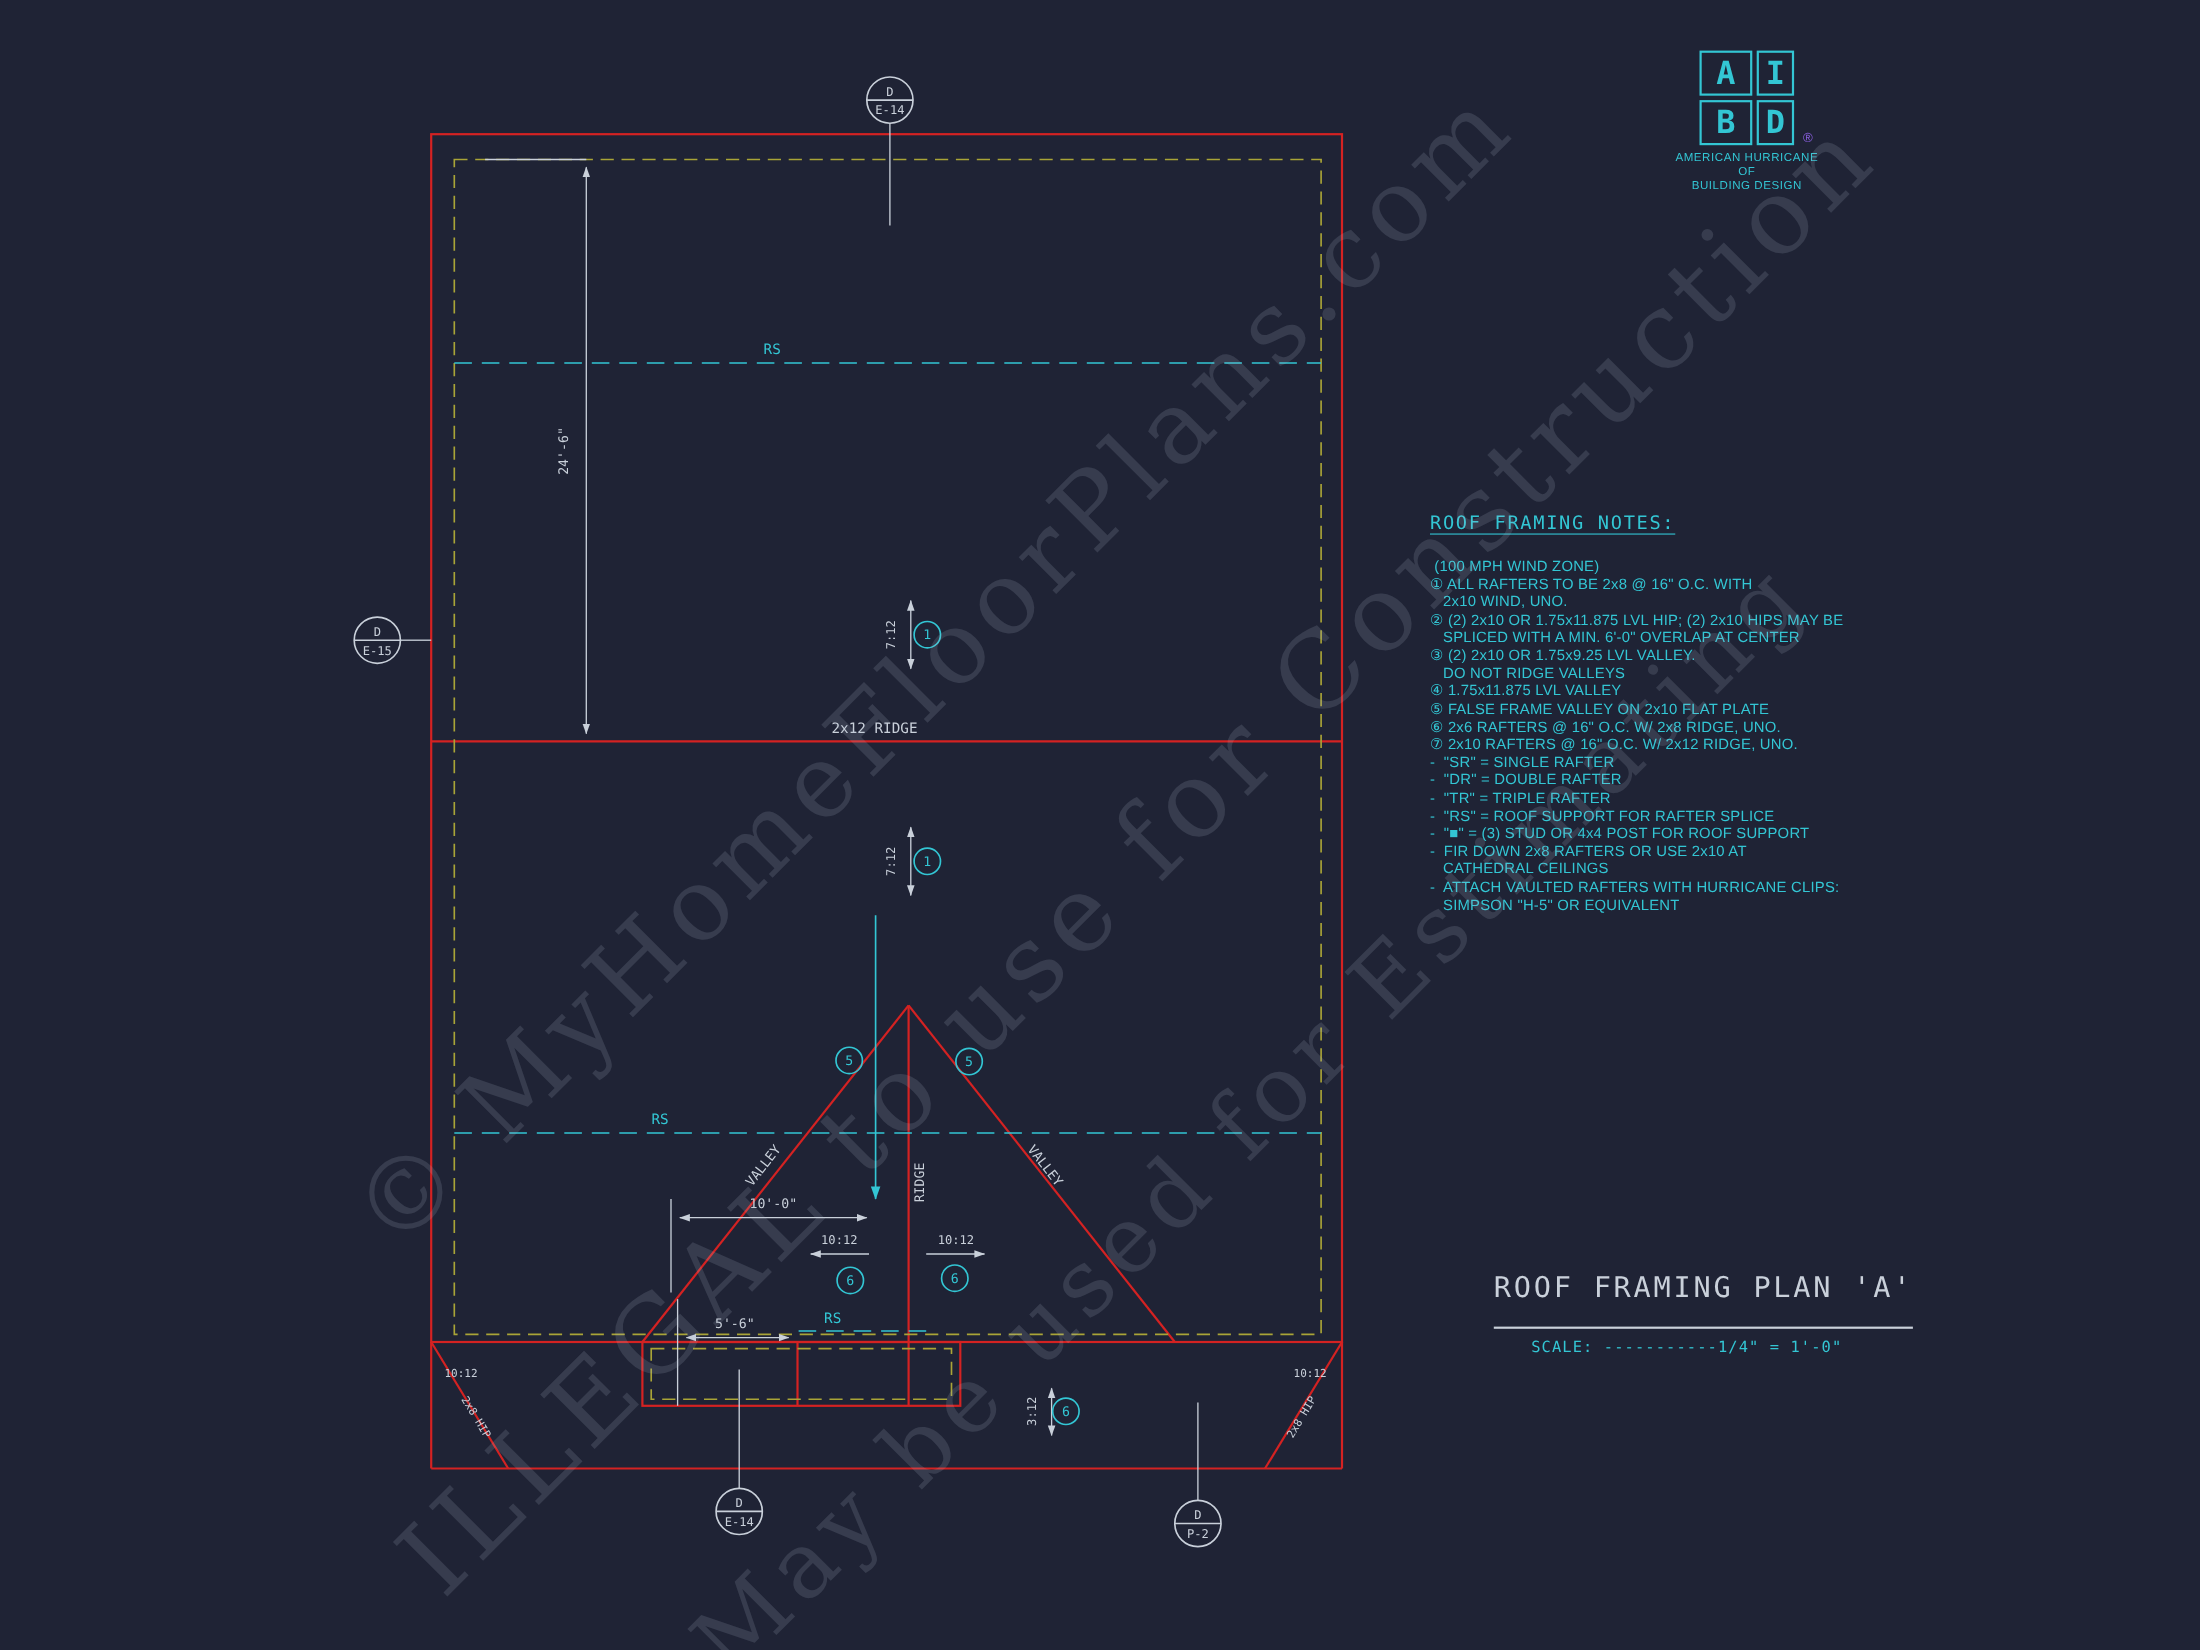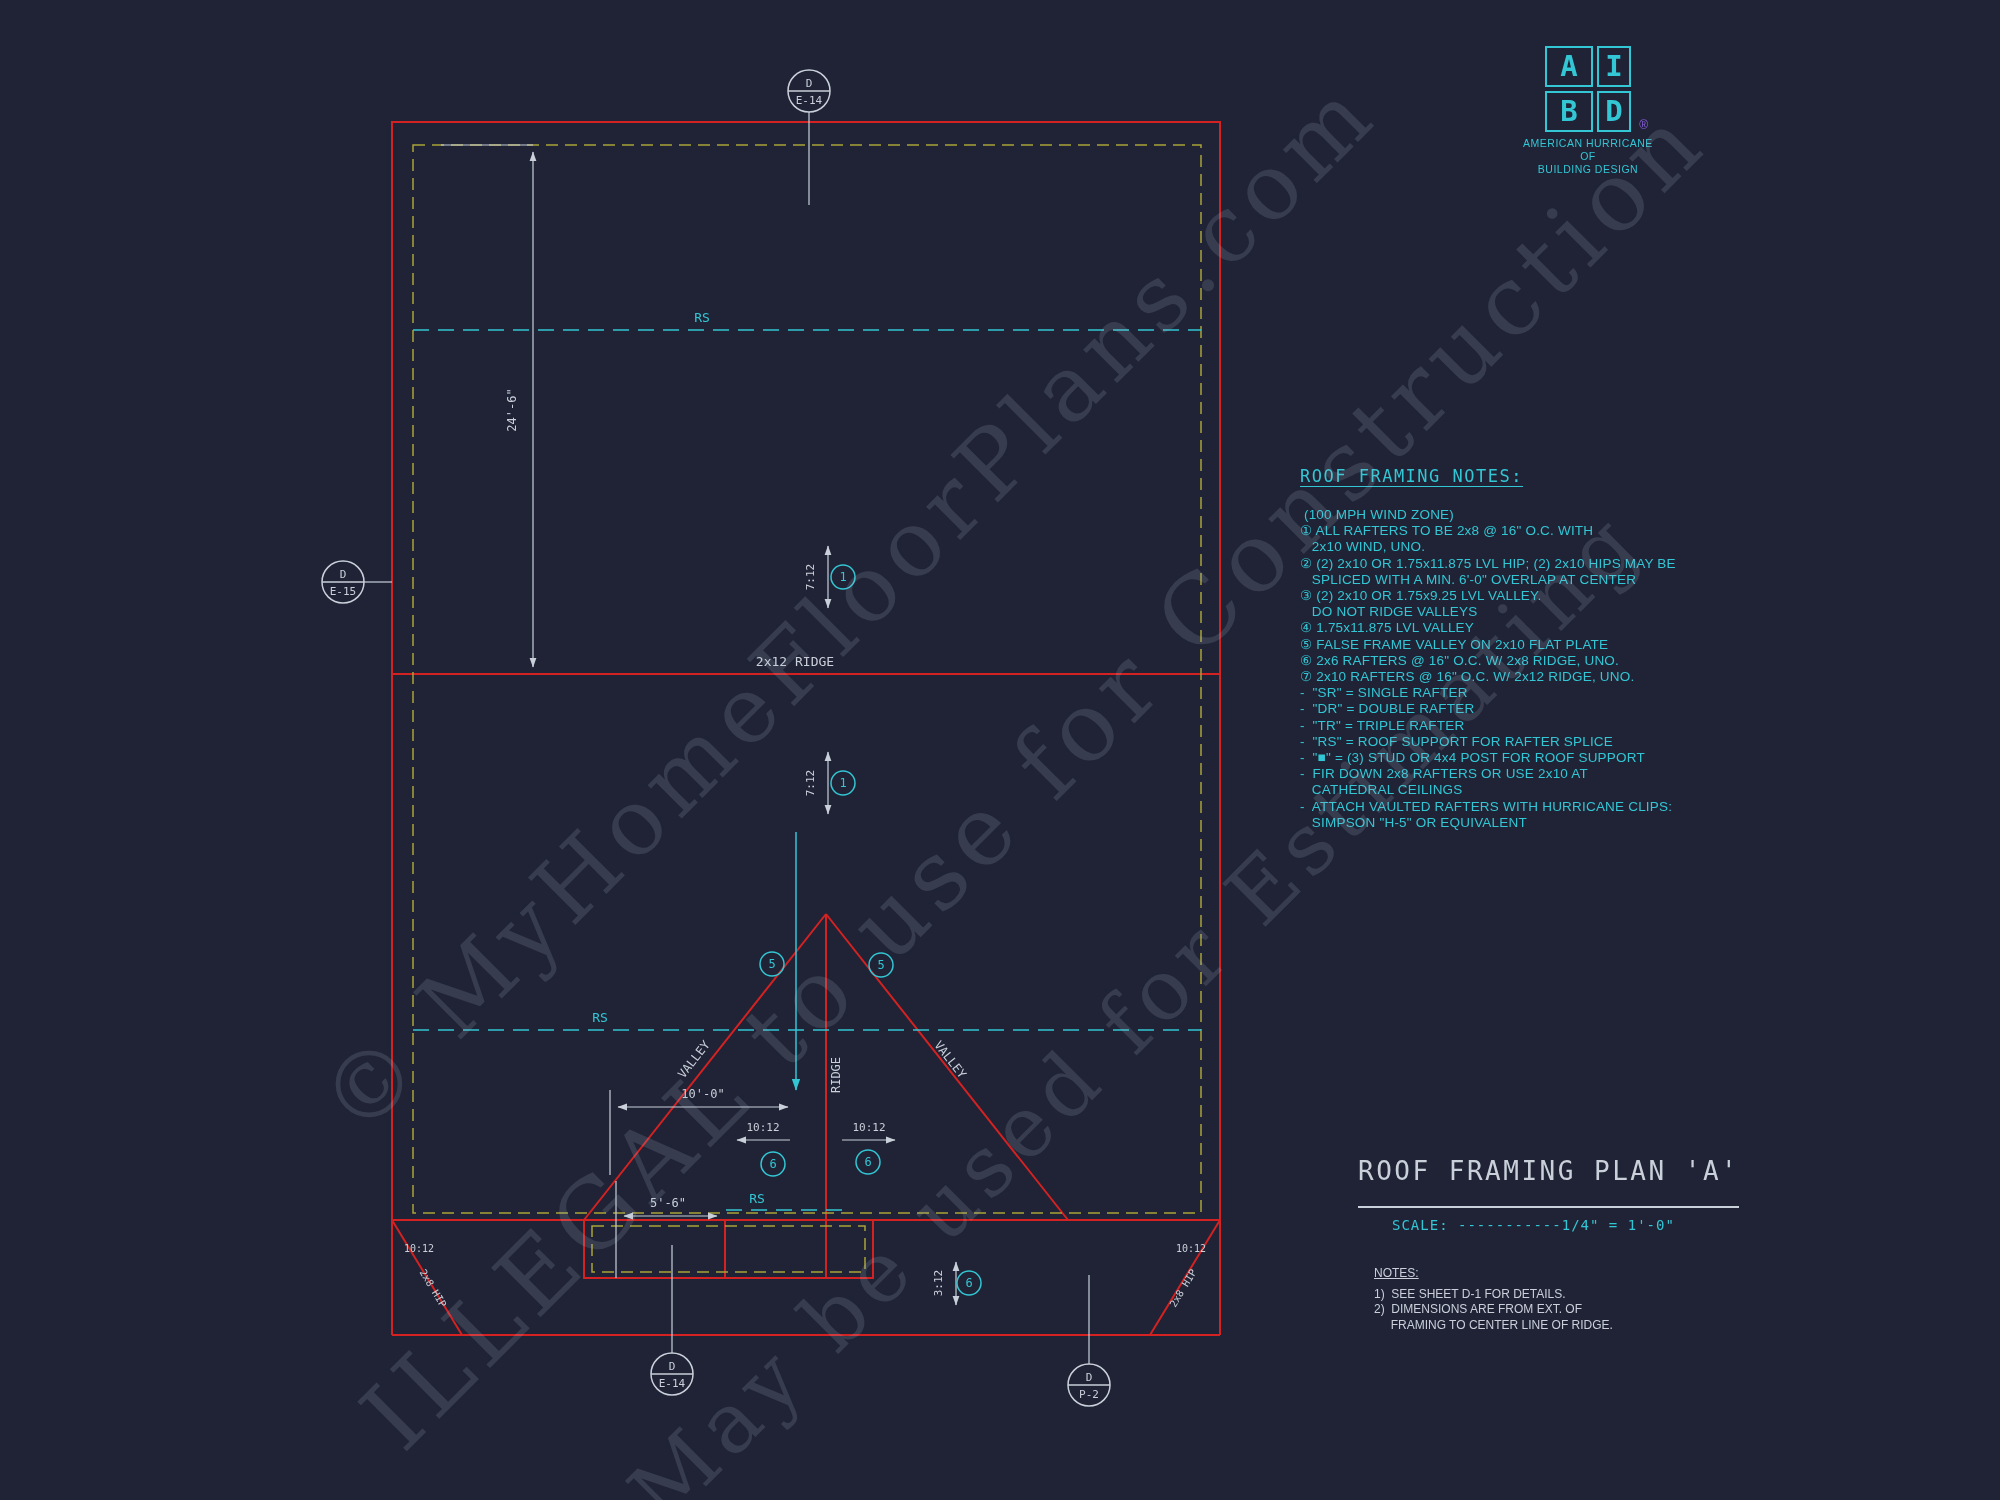--- a/index.html
+++ b/index.html
@@ -202,20 +202,14 @@
     <div class="note-line">   CATHEDRAL CEILINGS</div>
     <div class="note-line">-  ATTACH VAULTED RAFTERS WITH HURRICANE CLIPS:</div>
     <div class="note-line">   SIMPSON "H-5" OR EQUIVALENT</div>
   </div>
 
   <div class="titleblock">
     <div class="plan-title">ROOF FRAMING PLAN 'A'</div>
     <div class="scale-line">SCALE: -----------1/4" = 1'-0"</div>
   </div>
 
-  <div class="sheetnotes">
-    <div class="sn-title">NOTES:</div>
-    <div class="sn-line">1)  SEE SHEET D-1 FOR DETAILS.</div>
-    <div class="sn-line">2)  DIMENSIONS ARE FROM EXT. OF</div>
-    <div class="sn-line">     FRAMING TO CENTER LINE OF RIDGE.</div>
-  </div>
 
 </div>
 
 </body></html>

